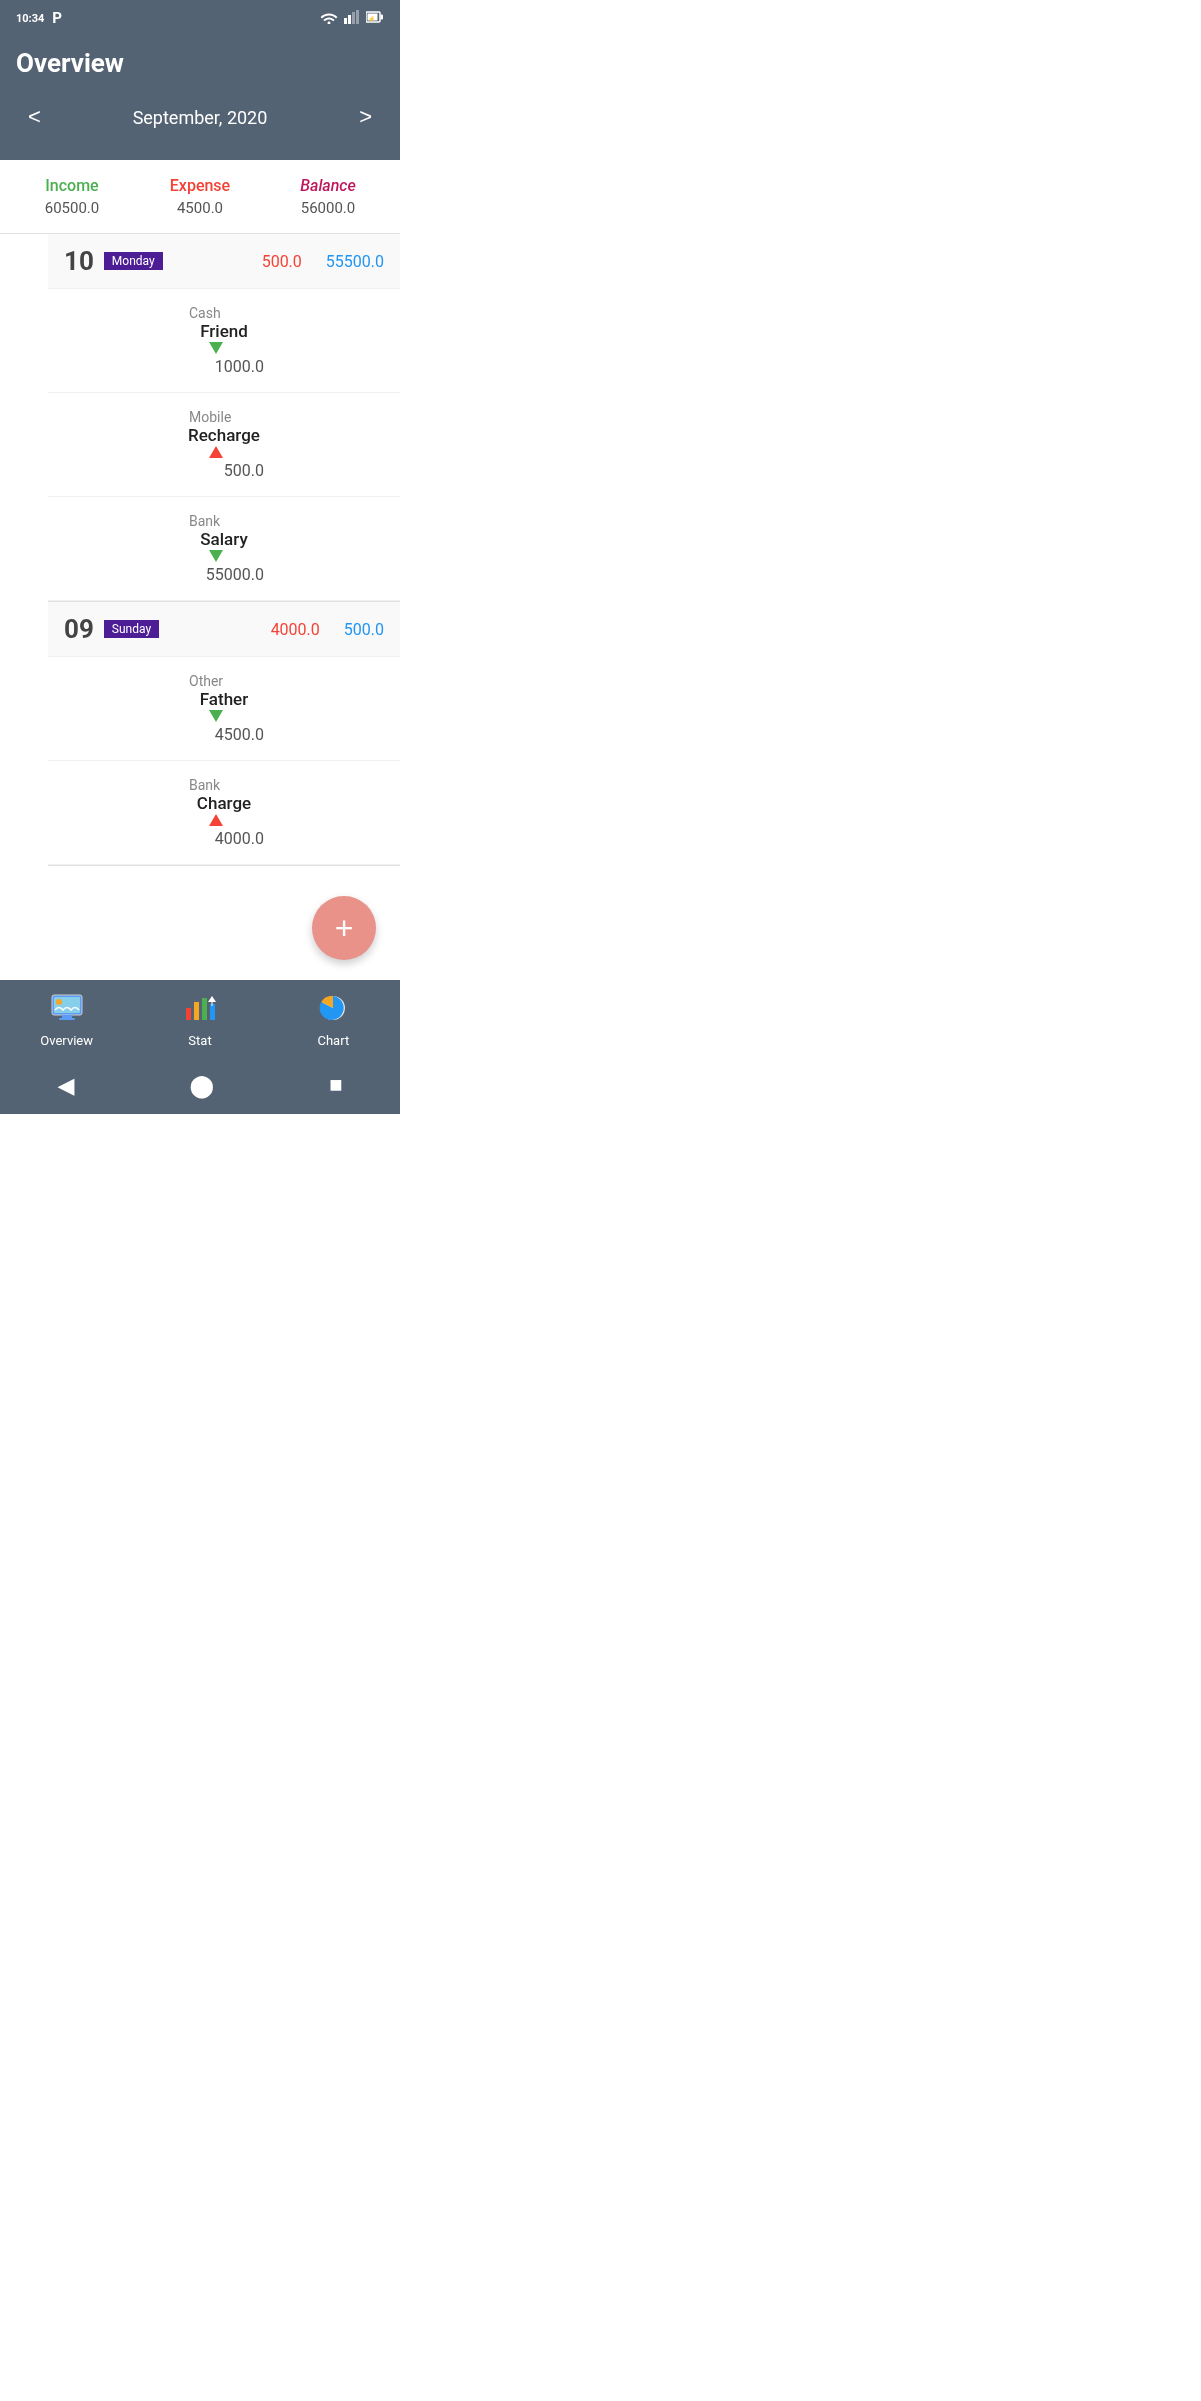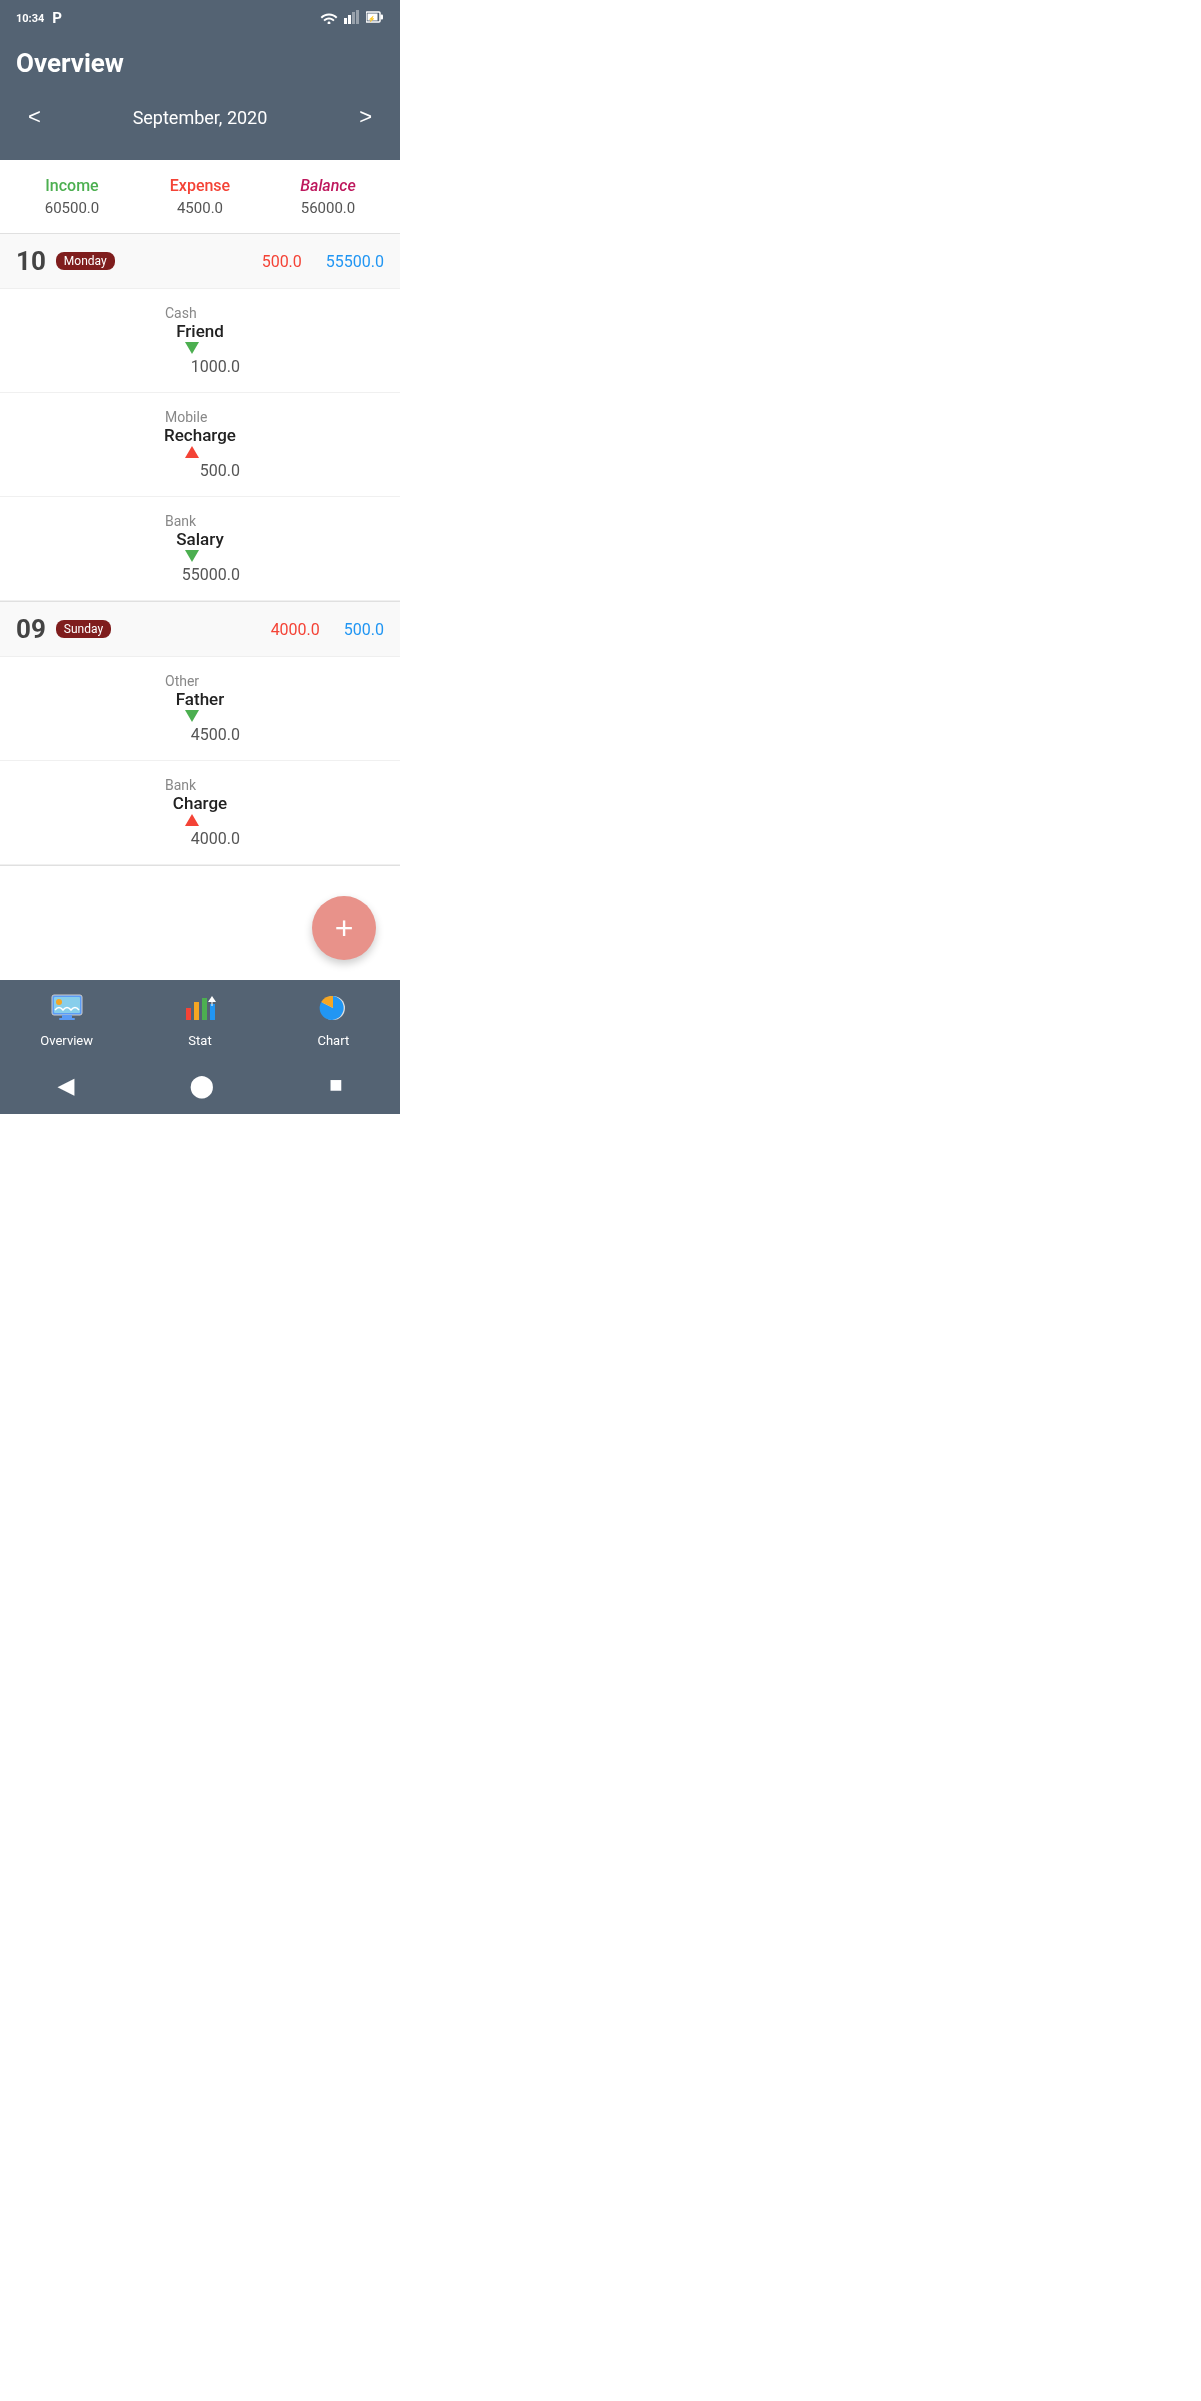--- a/index.html
+++ b/index.html
@@ -84,39 +84,40 @@
       color: #555;
       margin-top: 4px;
     }
     .income-label { color: #4caf50; }
     .expense-label { color: #f44336; }
     .balance-label { color: #be185d; font-style: italic; }
 
     
     .day-group {
       border-bottom: 1px solid #e0e0e0;
+      margin-left: 48px;
     }
     .day-header {
       display: flex;
       align-items: center;
       padding: 12px 16px;
       background: #f9f9f9;
       border-bottom: 1px solid #efefef;
     }
     .day-number {
       font-size: 26px;
       font-weight: bold;
       color: #444;
       margin-right: 10px;
     }
     .day-badge {
-      background: #7f1d1d;
+      background: #4c1d95;
       color: #fff;
       font-size: 12px;
-      border-radius: 8px;
+      border-radius: 0;
       padding: 2px 8px;
       margin-right: auto;
     }
     .day-expense {
       color: #f44336;
       font-size: 16px;
       margin-right: 24px;
     }
     .day-balance {
       color: #2196f3;

